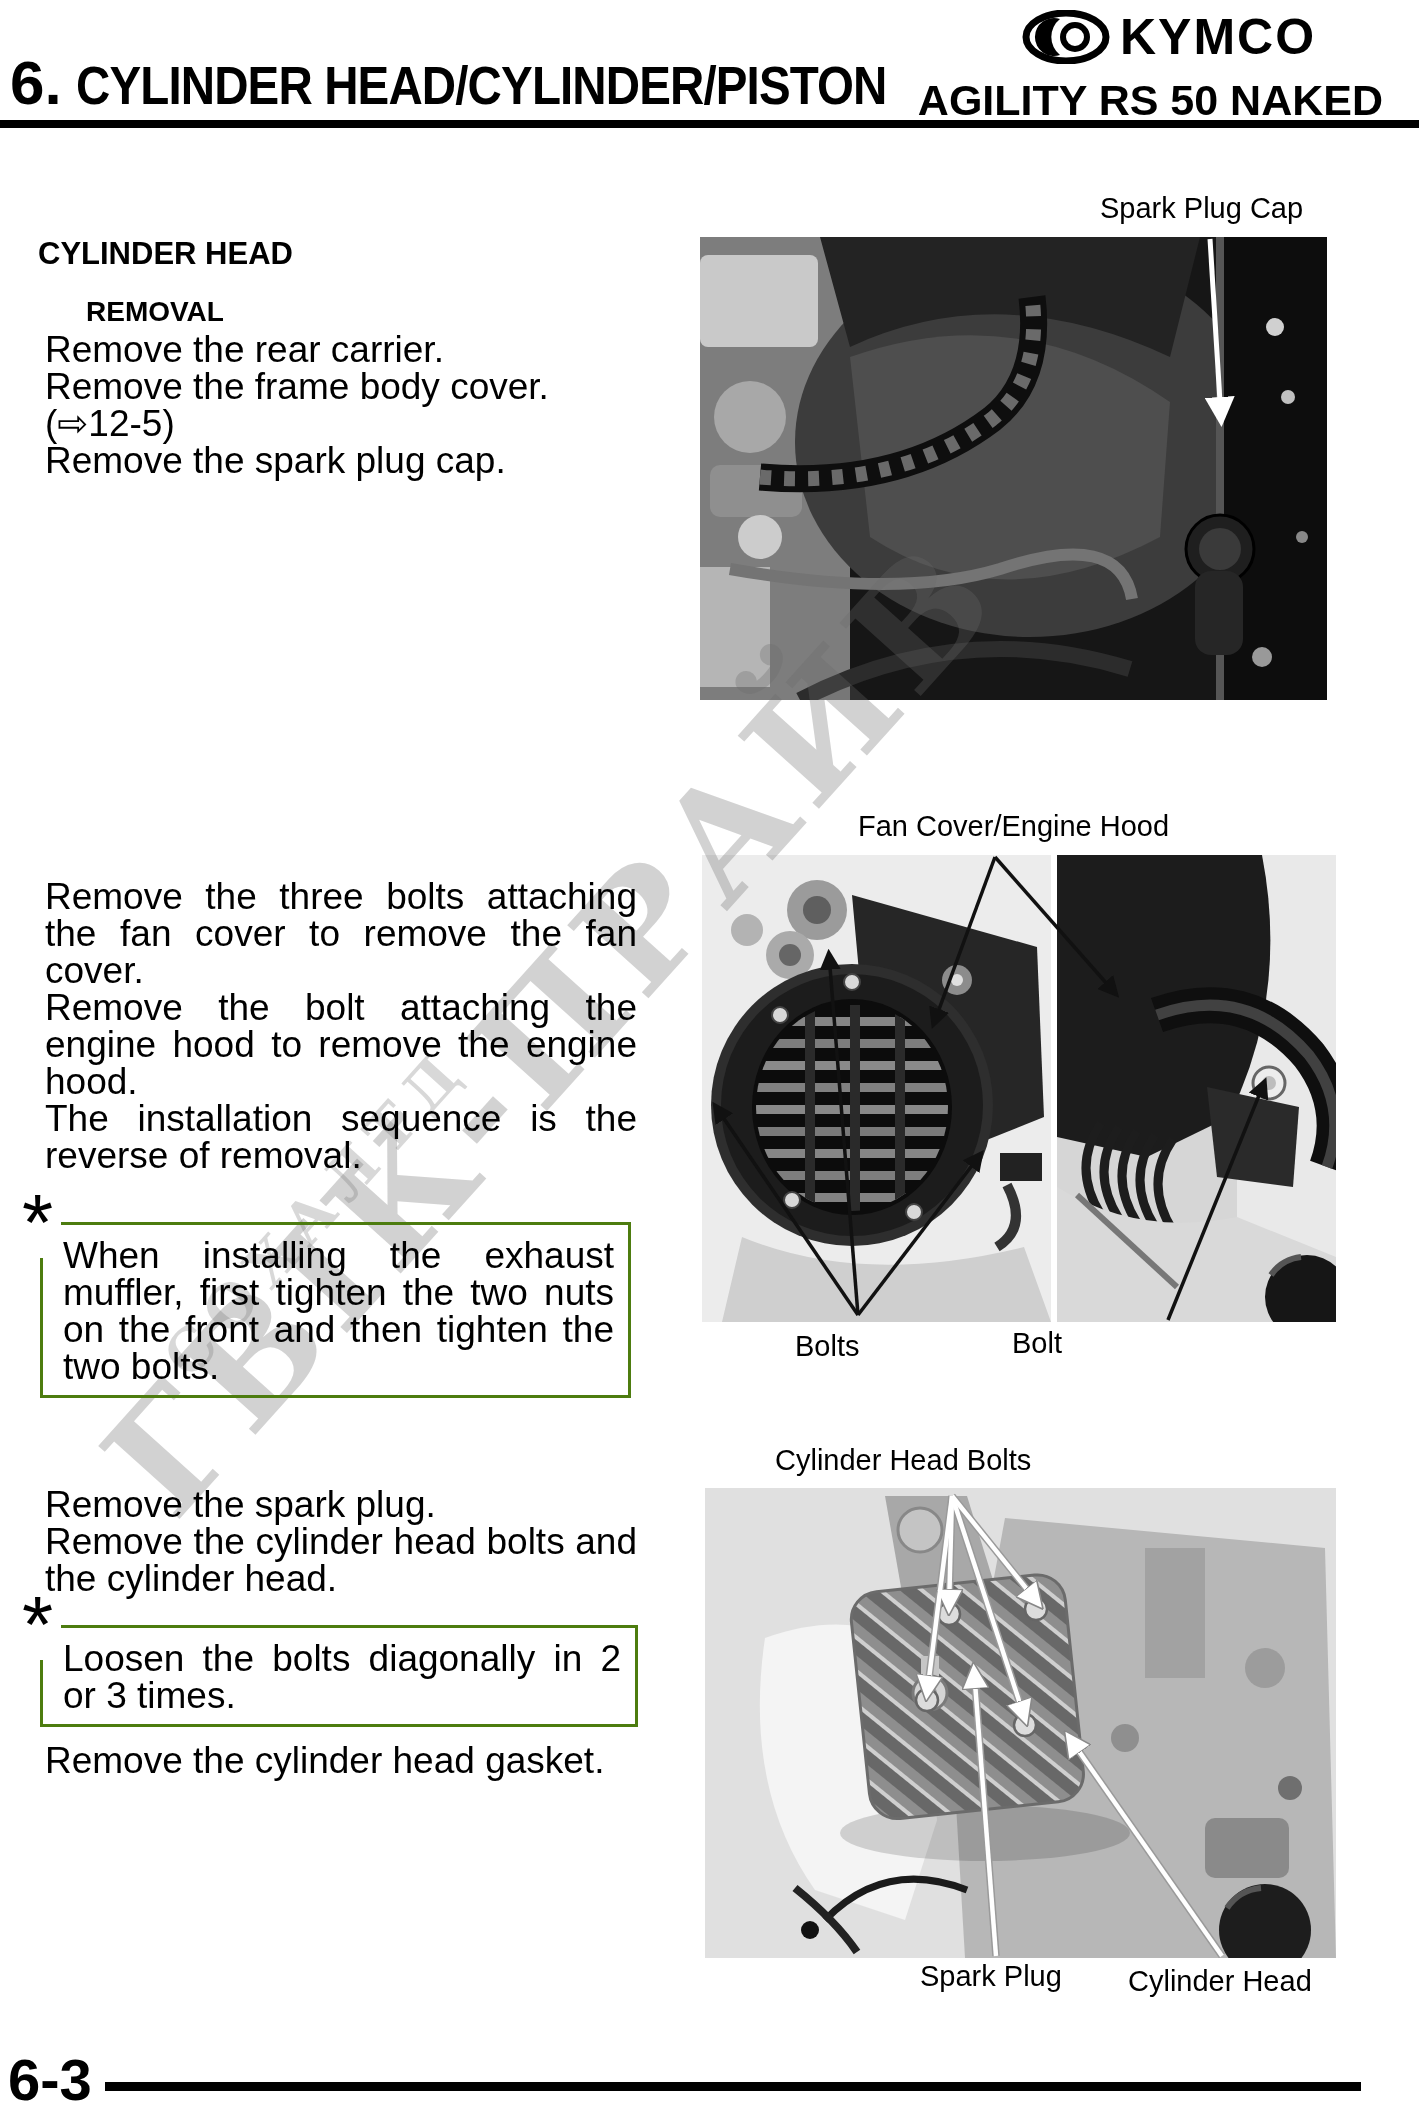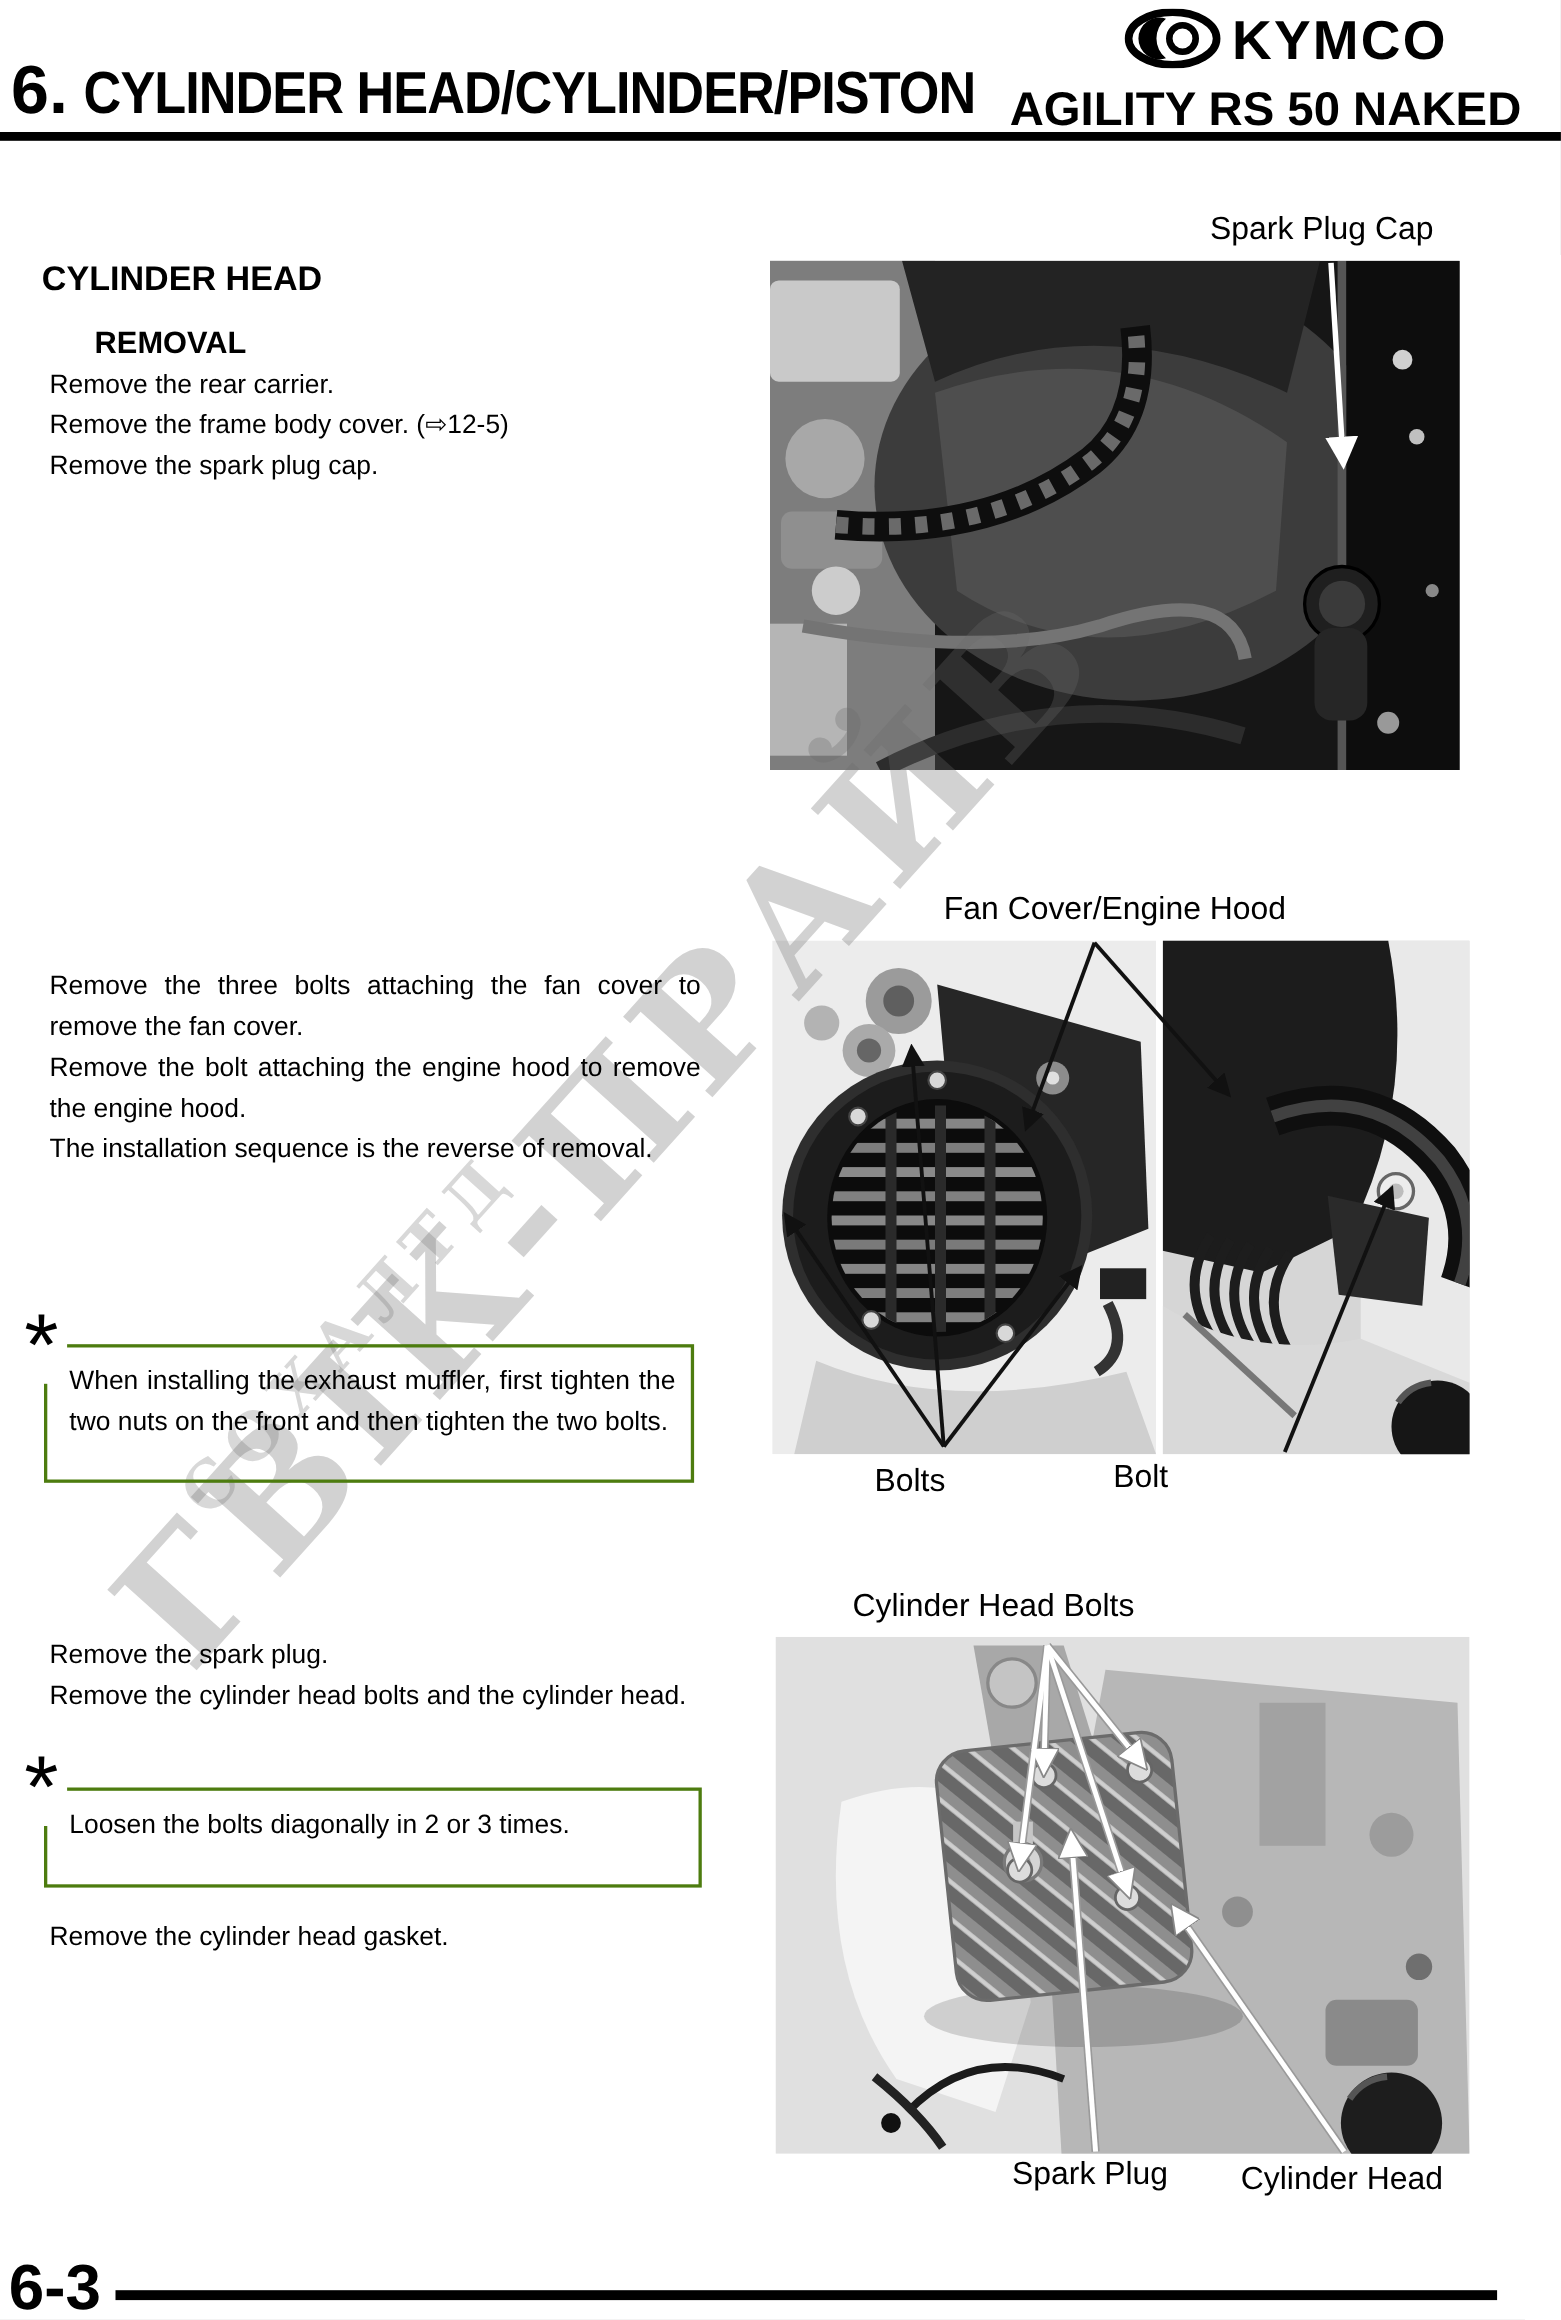--- a/index.html
+++ b/index.html
@@ -3,33 +3,33 @@
 <meta charset="utf-8">
 <style>
   html,body{margin:0;padding:0;background:#888;}
   .page{position:relative;width:1419px;height:2109px;margin:0 auto;background:#fff;
         font-family:"Liberation Sans",sans-serif;color:#000;overflow:hidden;}
   
   .hdr-title{position:absolute;left:10px;top:52px;display:flex;align-items:baseline;gap:14px;z-index:4;}
   .hdr-num{font-size:62px;font-weight:bold;line-height:1;}
   .hdr-text{font-size:54px;font-weight:bold;line-height:1;letter-spacing:-1px;
             transform:scaleX(.88);transform-origin:left bottom;white-space:nowrap;}
-  .brand{position:absolute;left:1022px;top:8px;display:flex;align-items:flex-start;gap:10px;z-index:4;}
+  .brand{position:absolute;left:1022px;top:8px;display:flex;align-items:center;gap:10px;z-index:4;}
   .brand-name{font-size:50px;font-weight:bold;letter-spacing:2px;}
   .model{position:absolute;right:36px;top:76px;font-size:43px;font-weight:bold;letter-spacing:0;z-index:4;white-space:nowrap;}
   .hdr-rule{position:absolute;left:0;top:120px;width:1419px;height:8px;background:#000;z-index:4;}
   
   .wm{position:absolute;font-family:"DejaVu Serif",serif;font-weight:bold;white-space:nowrap;
       transform:rotate(-48deg);transform-origin:left top;pointer-events:none;z-index:2;}
   .wm-large{left:70px;top:1430px;font-size:150px;letter-spacing:10px;color:rgba(105,105,105,.30);}
   .wm-small{left:150px;top:1345px;font-size:58px;letter-spacing:12px;color:rgba(115,115,115,.28);}
   
   .h2{position:absolute;left:38px;top:236px;font-size:31px;font-weight:bold;z-index:4;}
   .h3{position:absolute;left:46px;top:296px;font-size:28px;font-weight:bold;z-index:4;margin-left:40px;}
-  .tx{font-size:24px;line-height:37px;z-index:4;}
+  .tx{font-size:37px;line-height:37px;z-index:4;}
   .lines{position:absolute;left:45px;top:331px;width:592px;}
   .block{position:absolute;left:45px;width:592px;}
   .just{text-align:justify;text-justify:inter-word;}
   .p2{top:878px;}
   .p3{top:1486px;}
   .p4{top:1742px;width:560px;}
   .note{position:absolute;left:40px;border:3px solid #4d7c0f;background:transparent;
         box-sizing:border-box;padding:12px 14px 10px 20px;z-index:4;}
   .note1{top:1222px;width:591px;min-height:126px;}
   .note2{top:1625px;width:598px;min-height:91px;}

